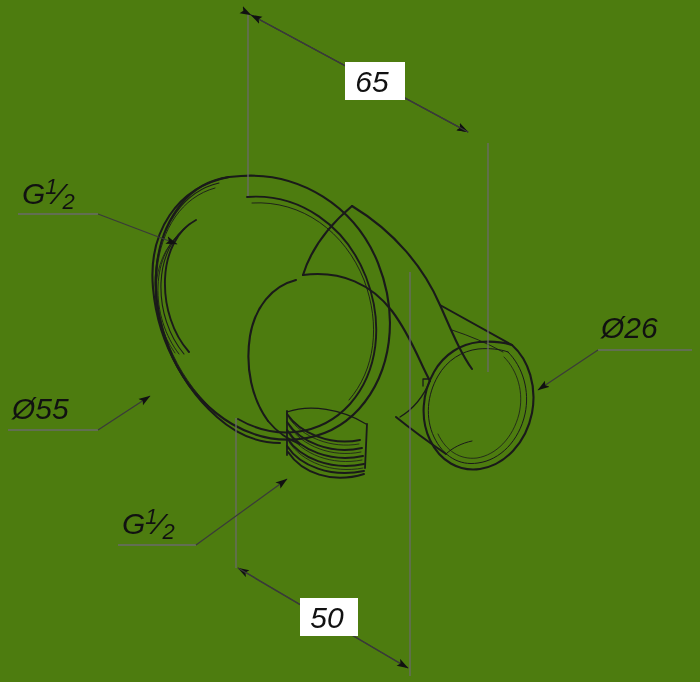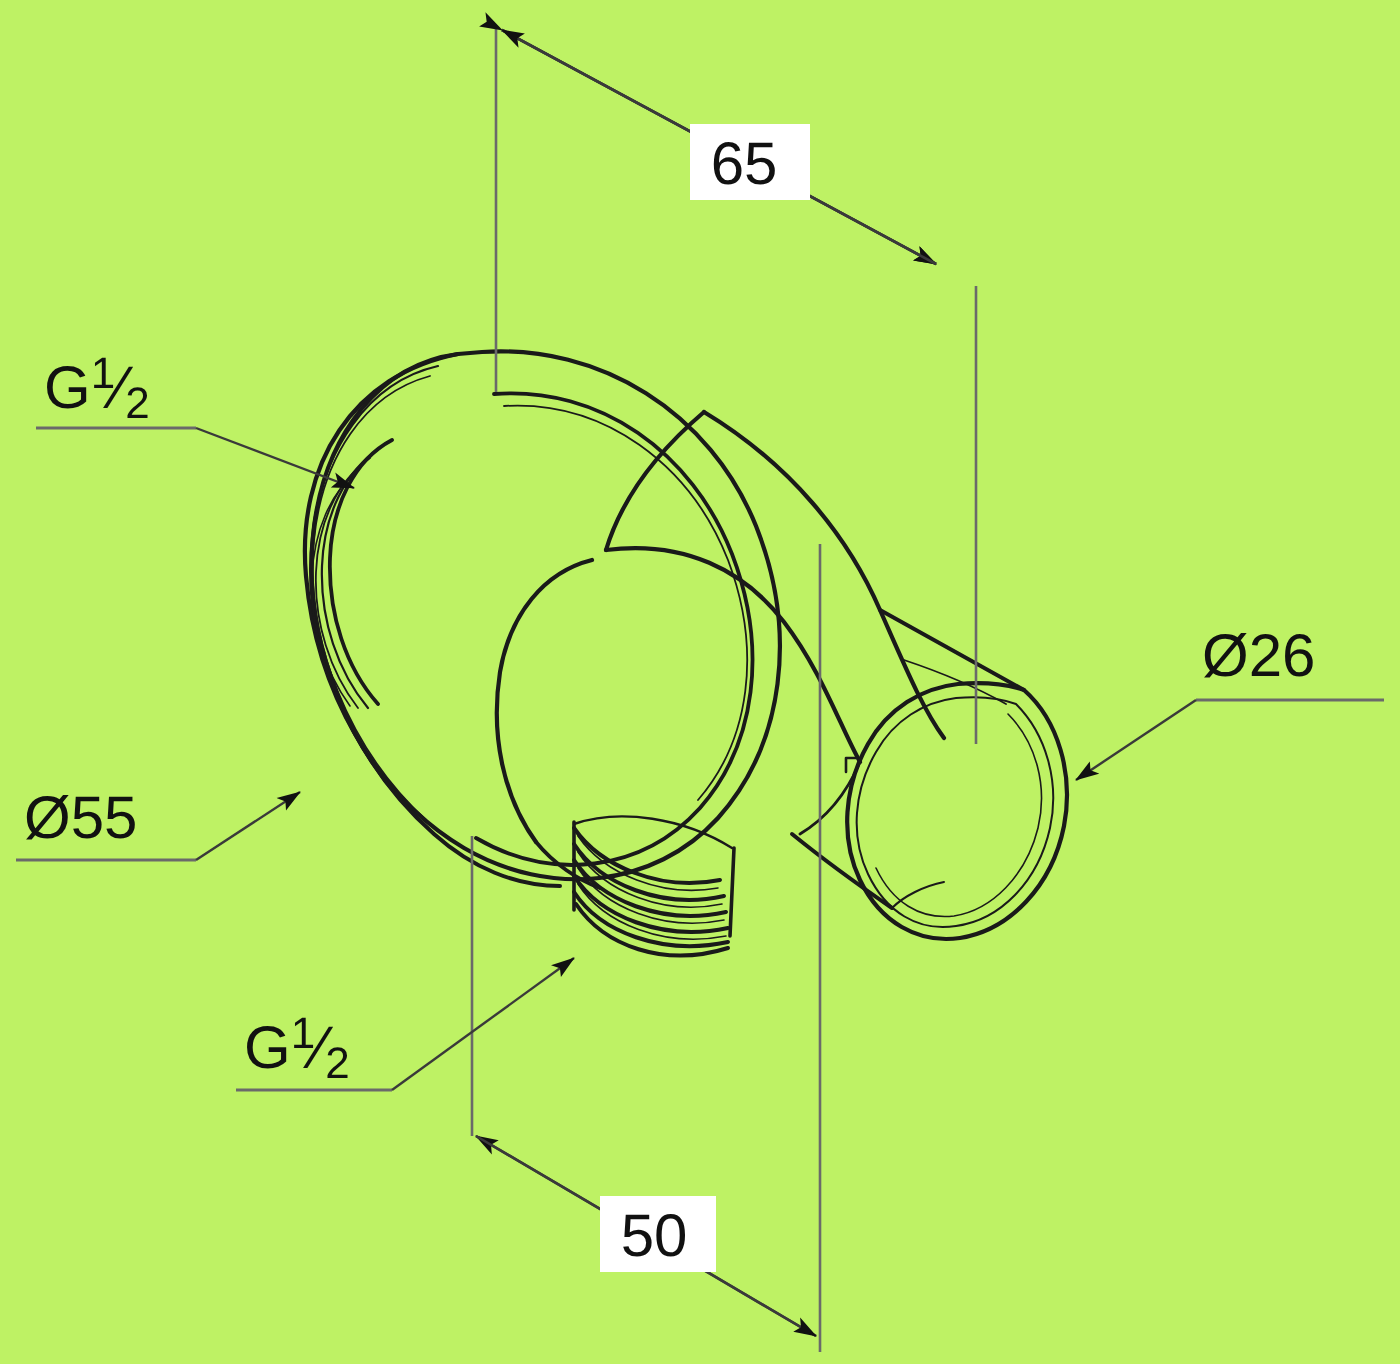--- a/index.html
+++ b/index.html
@@ -7,22 +7,23 @@
     padding: 0;
     background: #ffffff;
   }
   body {
     font-family: "Liberation Sans", sans-serif;
   }
   #drawing-root {
     position: relative;
     width: 700px;
     height: 682px;
-    background: #bef264;
+    background: #4d7c0f;
     overflow: hidden;
+    font-style: italic;
   }
   #drawing-svg {
     position: absolute;
     top: 0;
     left: 0;
     width: 700px;
     height: 682px;
   }
   .dim-text {
     font-family: "Liberation Sans", sans-serif;

